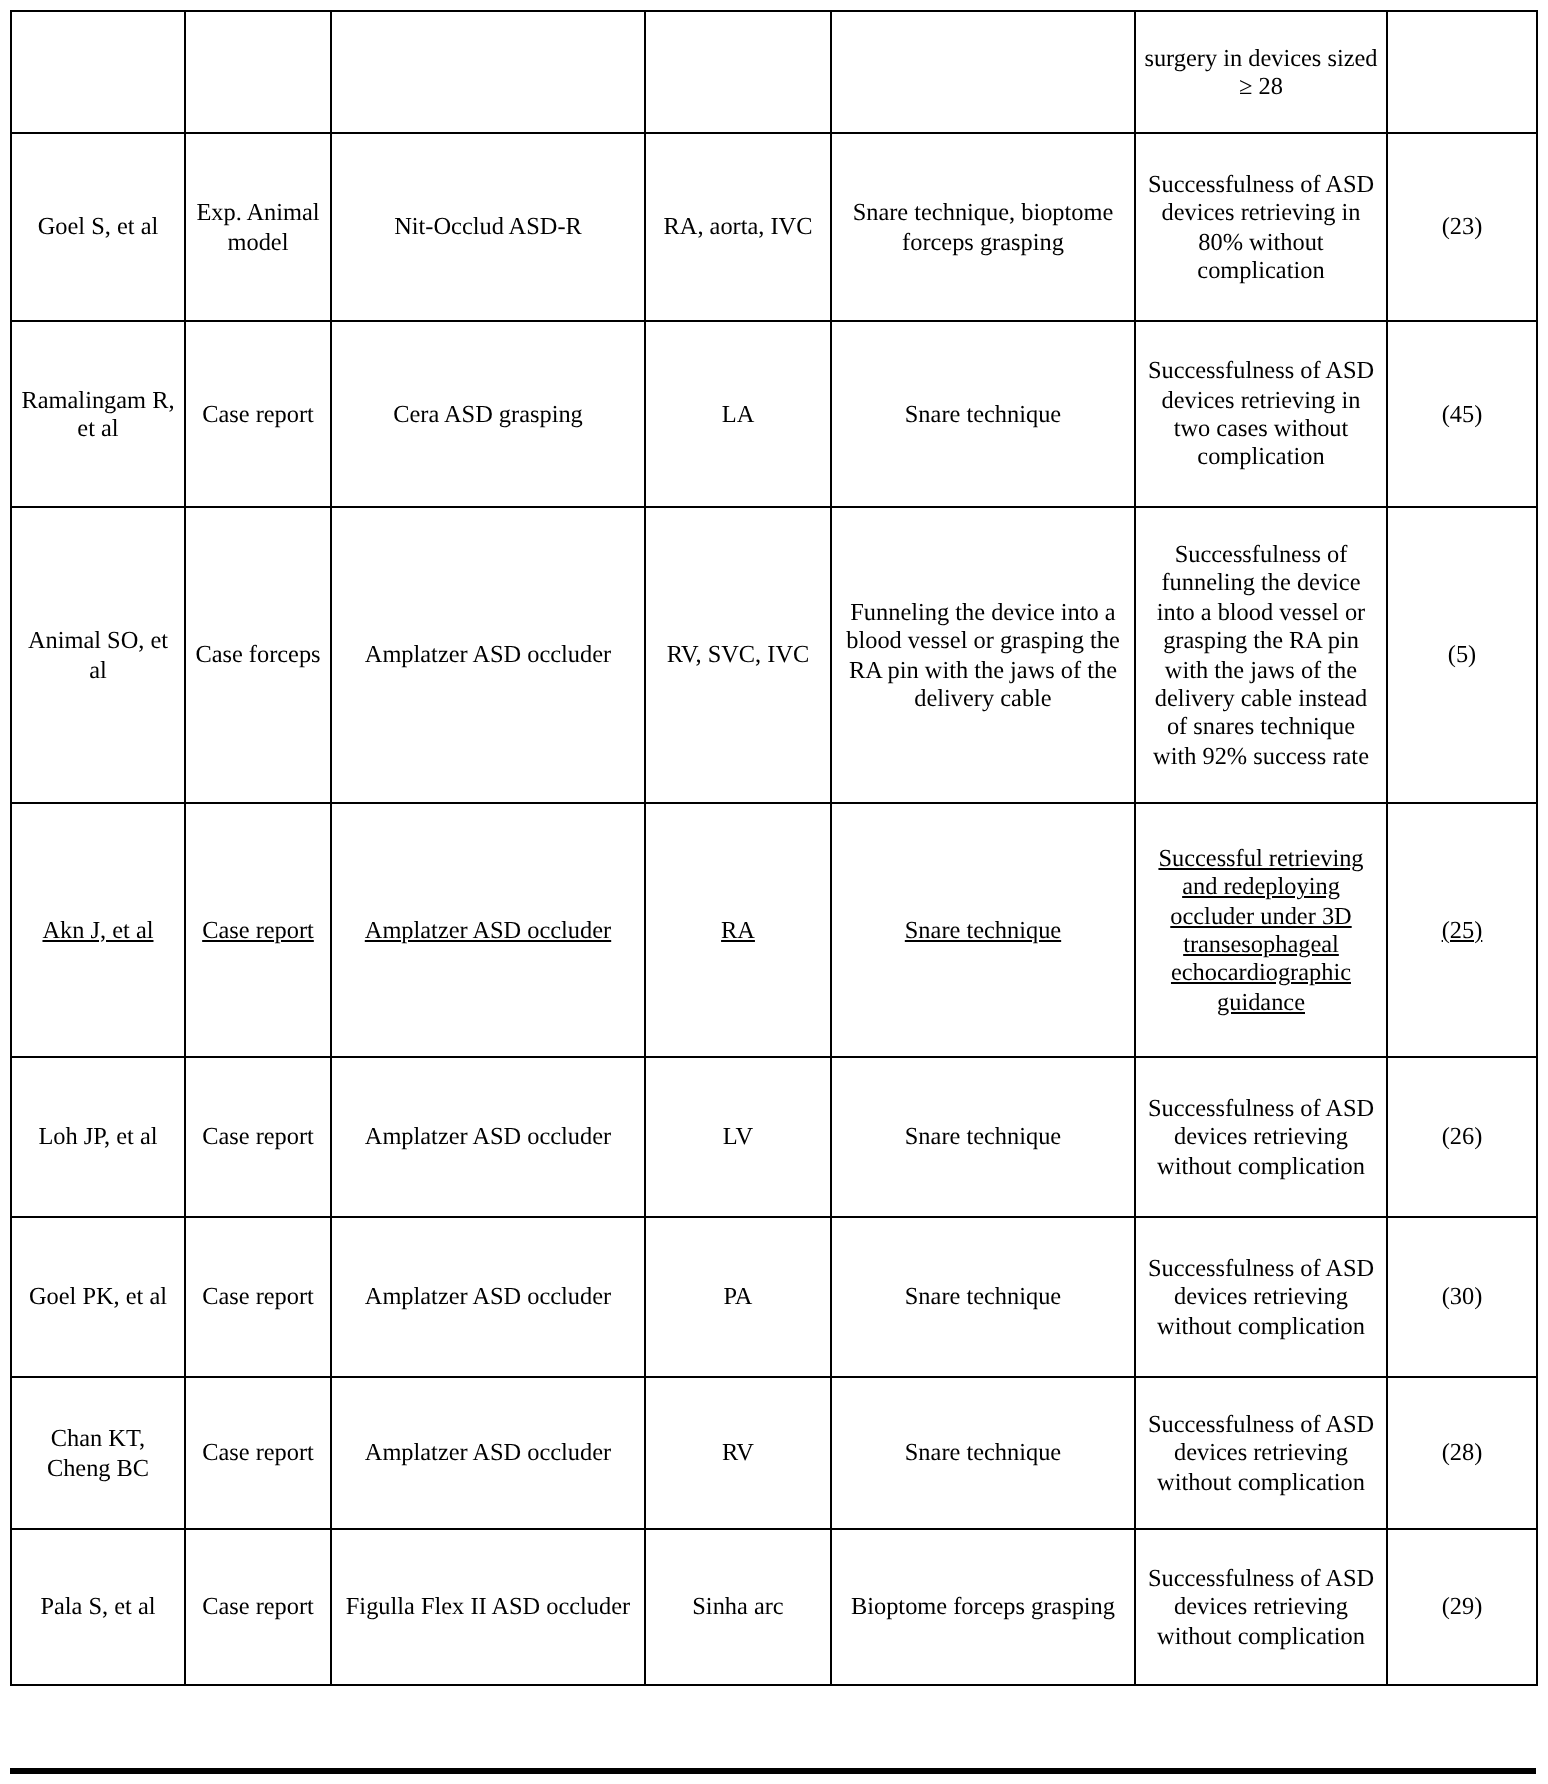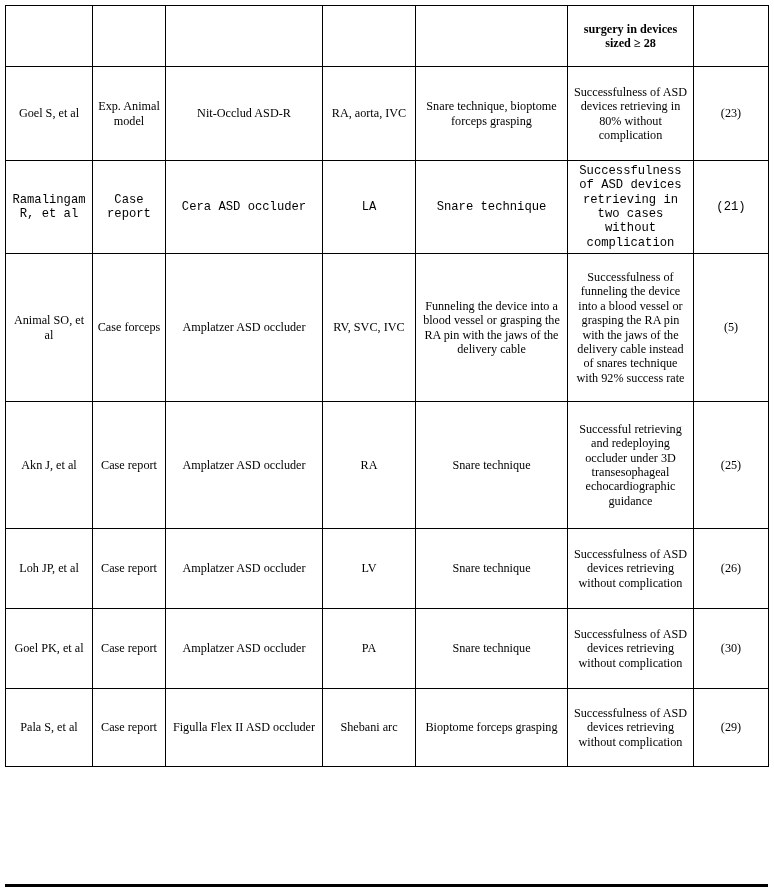--- a/index.html
+++ b/index.html
@@ -46,25 +46,25 @@
   }
   
   col.w-author   { width: 87px; }
   col.w-design   { width: 73px; }
   col.w-device   { width: 157px; }
   col.w-location { width: 93px; }
   col.w-technique{ width: 152px; }
   col.w-outcome  { width: 126px; }
   col.w-ref      { width: 75px; }
 
-  tr.r-top      td { height: 61px; font-weight: bold; }
+  tr.r-top      td { height: 61px; }
   tr.r-sinha    td { height: 94px; }
-  tr.r-rama     td { height: 93px; font-family: Liberation Mono, monospace; }
+  tr.r-rama     td { height: 93px; }
   tr.r-shebani  td { height: 148px; }
-  tr.r-akn      td { height: 127px; }
+  tr.r-akn      td { height: 127px; text-decoration: underline; }
   tr.r-loh      td { height: 80px; }
   tr.r-goel     td { height: 80px; }
   tr.r-chan     td { height: 76px; }
   tr.r-pala     td { height: 78px; }
 
   .bottom-rule {
     position: absolute;
     left: 5px;
     top: 884px;
     width: 763px;
@@ -105,25 +105,25 @@
         <td>Nit-Occlud ASD-R</td>
         <td>RA, aorta, IVC</td>
         <td>Snare technique, bioptome forceps grasping</td>
         <td>Successfulness of ASD devices retrieving in 80% without complication</td>
         <td>(23)</td>
       </tr>
 
       <tr class="r-rama">
         <td class="c-author">Ramalingam R, et al</td>
         <td>Case report</td>
-        <td>Cera ASD occluder</td>
+        <td>Cera ASD grasping</td>
         <td>LA</td>
         <td>Snare technique</td>
         <td>Successfulness of ASD devices retrieving in two cases without complication</td>
-        <td>(21)</td>
+        <td>(45)</td>
       </tr>
 
       <tr class="r-shebani">
         <td class="c-author">Animal SO, et al</td>
         <td>Case forceps</td>
         <td>Amplatzer ASD occluder</td>
         <td>RV, SVC, IVC</td>
         <td>Funneling the device into a blood vessel or grasping the RA pin with the jaws of the delivery cable</td>
         <td>Successfulness of funneling the device into a blood vessel or grasping the RA pin with the jaws of the delivery cable instead of snares technique with 92% success rate</td>
         <td>(5)</td>
@@ -152,26 +152,35 @@
       <tr class="r-goel">
         <td class="c-author">Goel PK, et al</td>
         <td>Case report</td>
         <td>Amplatzer ASD occluder</td>
         <td>PA</td>
         <td>Snare technique</td>
         <td>Successfulness of ASD devices retrieving without complication</td>
         <td>(30)</td>
       </tr>
 
+      <tr class="r-chan">
+        <td class="c-author">Chan KT, Cheng BC</td>
+        <td>Case report</td>
+        <td>Amplatzer ASD occluder</td>
+        <td>RV</td>
+        <td>Snare technique</td>
+        <td>Successfulness of ASD devices retrieving without complication</td>
+        <td>(28)</td>
+      </tr>
 
       <tr class="r-pala">
         <td class="c-author">Pala S, et al</td>
         <td>Case report</td>
         <td>Figulla Flex II ASD occluder</td>
-        <td>Shebani arc</td>
+        <td>Sinha arc</td>
         <td>Bioptome forceps grasping</td>
         <td>Successfulness of ASD devices retrieving without complication</td>
         <td>(29)</td>
       </tr>
 
     </tbody>
   </table>
 
   <div class="bottom-rule"></div>
 

